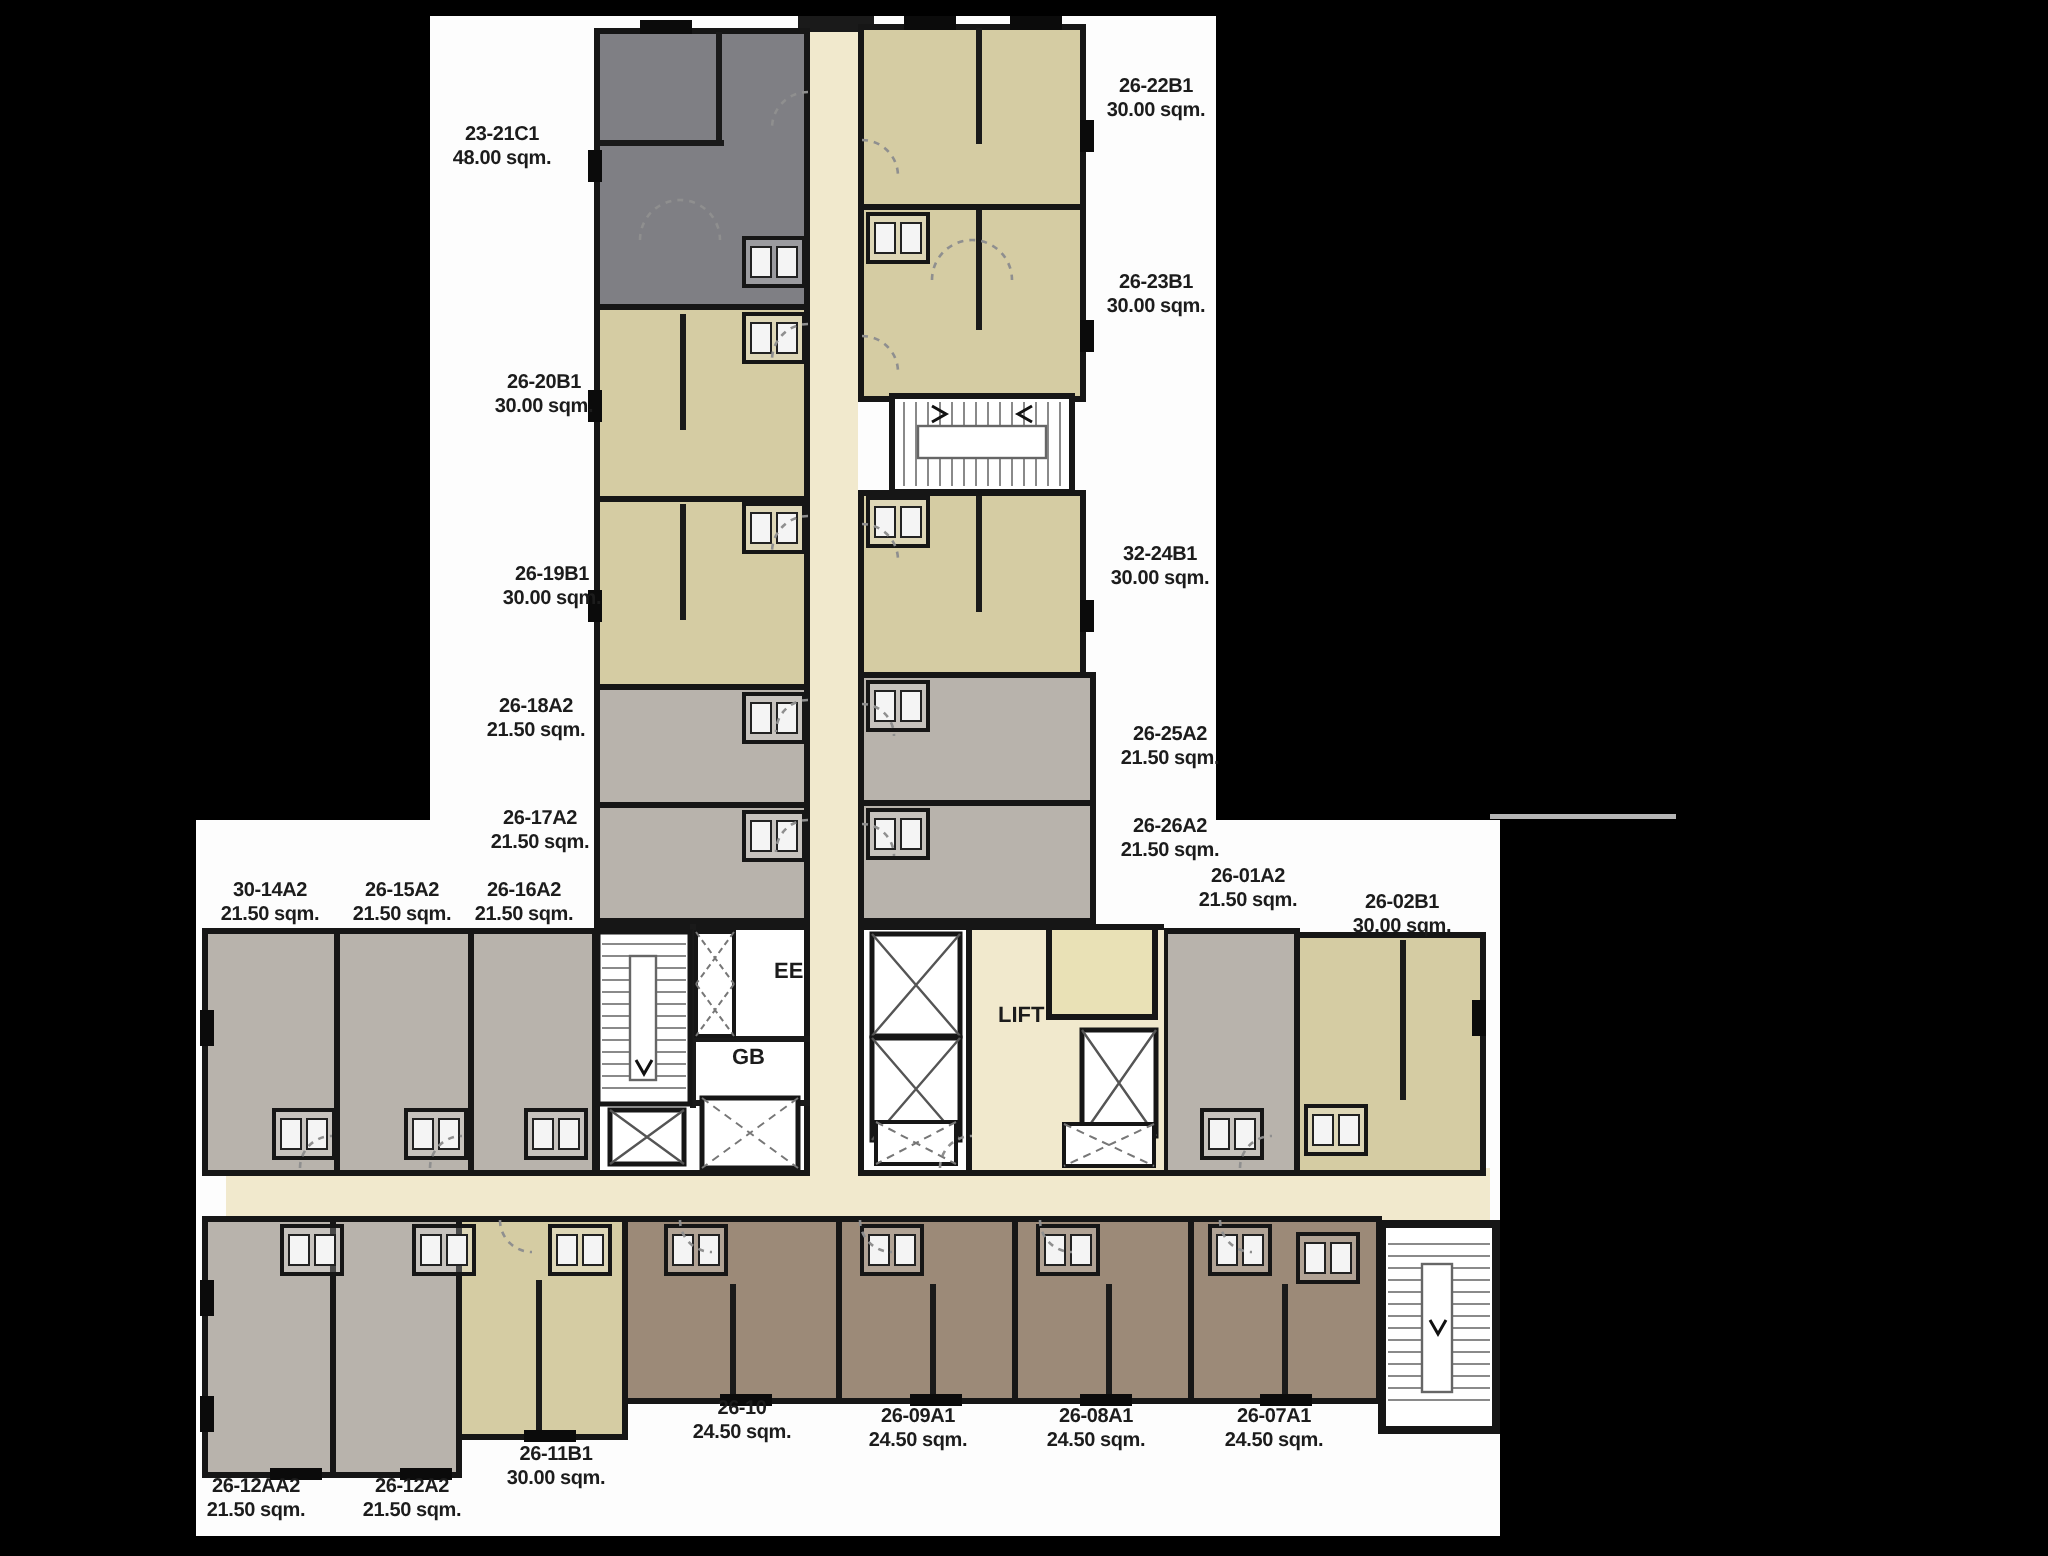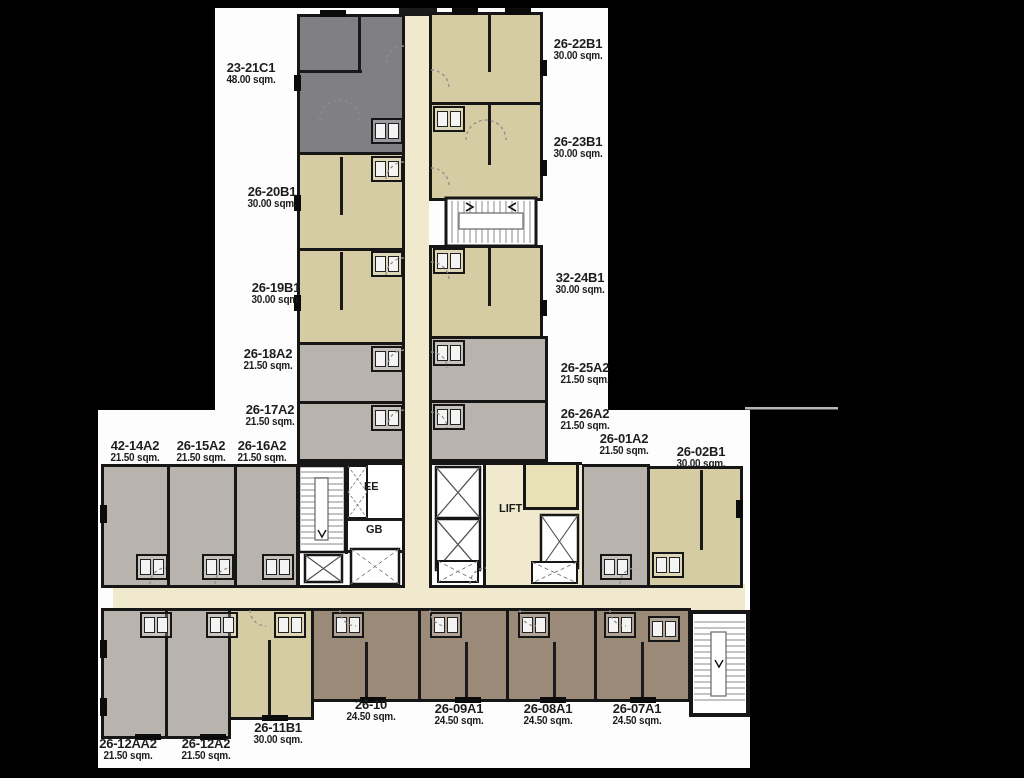--- a/index.html
+++ b/index.html
@@ -14,21 +14,21 @@
   .tl{background:#e9e1b6;}
   .corewhite{position:absolute;box-sizing:border-box;border:3px solid #161616;background:#fff;}
   .lobby{position:absolute;box-sizing:border-box;background:#f1e9cd;border-top:3px solid #161616;border-bottom:3px solid #161616;}
   .corridor{position:absolute;background:#f1e9cd;}
   .wall{position:absolute;background:#1a1a1a;}
   .wb{position:absolute;background:#0b0b0b;}
   .pod{position:absolute;width:32px;height:26px;border:2px solid #161616;background:rgba(255,255,255,.22);box-sizing:border-box;}
   .pod::before{content:"";position:absolute;left:2px;top:3px;width:9px;height:14px;background:#f4f4f4;border:1px solid #222;}
   .pod::after{content:"";position:absolute;right:2px;top:3px;width:9px;height:14px;background:#f4f4f4;border:1px solid #222;}
   .lbl{position:absolute;width:80px;text-align:center;color:#1c1c1c;font-weight:bold;letter-spacing:-0.2px;}
-  .lbl .id{display:block;font-size:13px;line-height:12px;}
+  .lbl .id{display:block;font-size:10px;line-height:12px;}
   .lbl .ar{display:block;font-size:10px;line-height:11px;}
   .core-lbl{position:absolute;font-weight:bold;font-size:11px;color:#1c1c1c;}
   svg.lines{position:absolute;left:0;top:0;}
 </style>
 </head>
 <body>
 
 <div id="stage">
 
   <div class="planbg" style="left:215px;top:8px;width:393px;height:454px"></div>
@@ -247,21 +247,21 @@
   </div>
   <div class="lbl" style="left:230px;top:404px">
     <span class="id">26-17A2</span>
     <span class="ar">21.50 sqm.</span>
   </div>
   <div class="lbl" style="left:545px;top:408px">
     <span class="id">26-26A2</span>
     <span class="ar">21.50 sqm.</span>
   </div>
   <div class="lbl" style="left:95px;top:440px">
-    <span class="id">42-14A2</span>
+    <span class="id">30-14A2</span>
     <span class="ar">21.50 sqm.</span>
   </div>
   <div class="lbl" style="left:161px;top:440px">
     <span class="id">26-15A2</span>
     <span class="ar">21.50 sqm.</span>
   </div>
   <div class="lbl" style="left:222px;top:440px">
     <span class="id">26-16A2</span>
     <span class="ar">21.50 sqm.</span>
   </div>
@@ -295,17 +295,17 @@
   </div>
   <div class="lbl" style="left:508px;top:703px">
     <span class="id">26-08A1</span>
     <span class="ar">24.50 sqm.</span>
   </div>
   <div class="lbl" style="left:597px;top:703px">
     <span class="id">26-07A1</span>
     <span class="ar">24.50 sqm.</span>
   </div>
 
-  <span class="core-lbl" style="left:364px;top:480px">EE</span>
+  <span class="core-lbl" style="left:387px;top:480px">EE</span>
   <span class="core-lbl" style="left:366px;top:523px">GB</span>
   <span class="core-lbl" style="left:499px;top:502px">LIFT</span>
 
 </div>
 
 </body></html>

